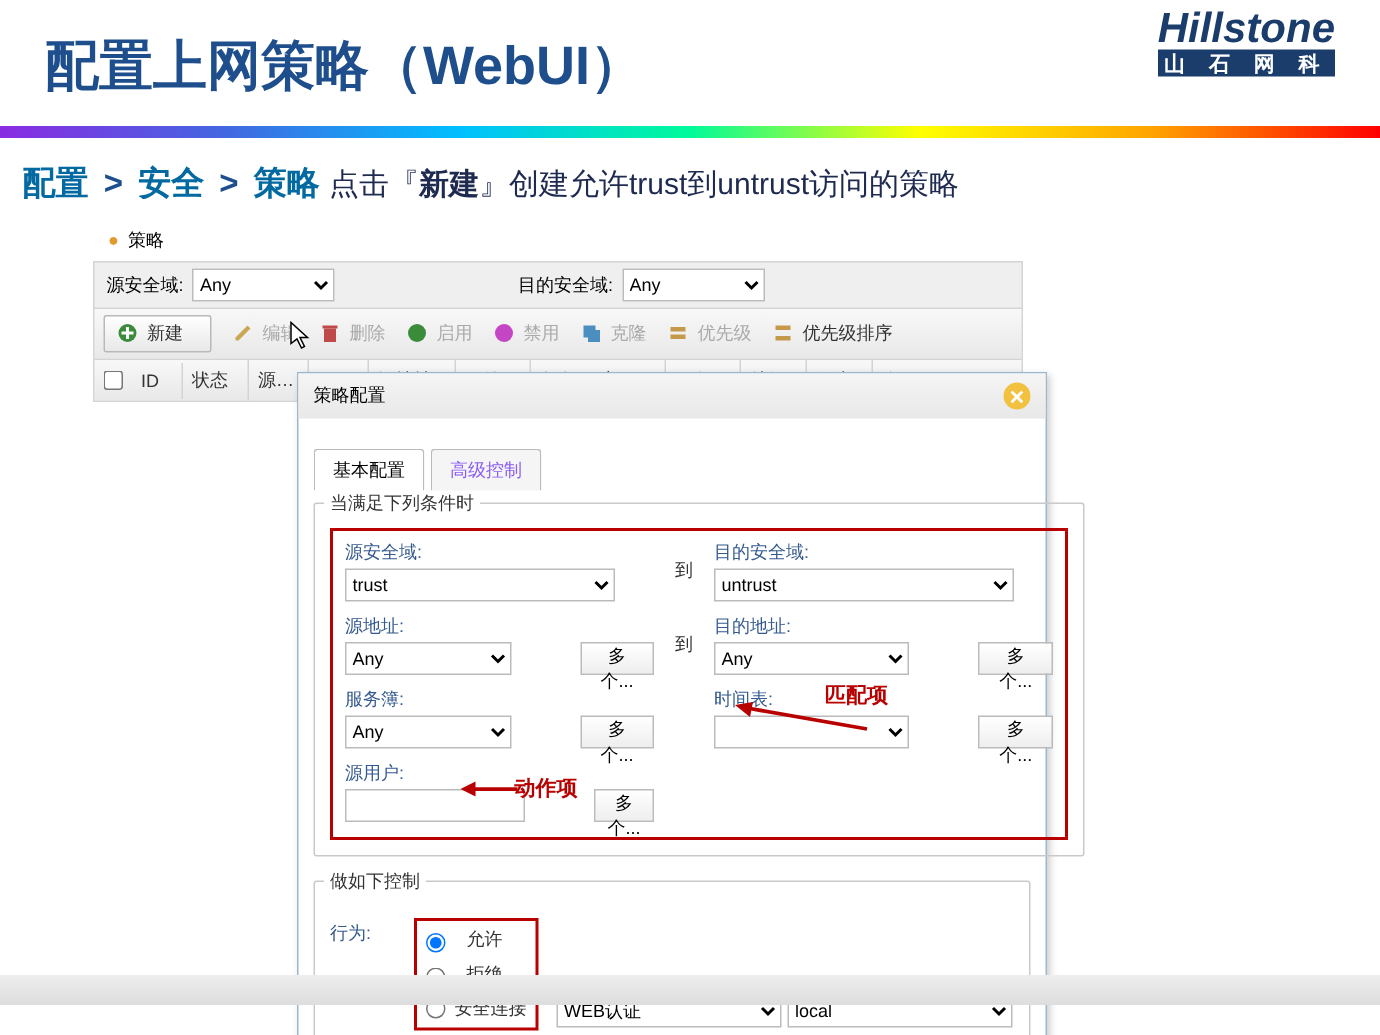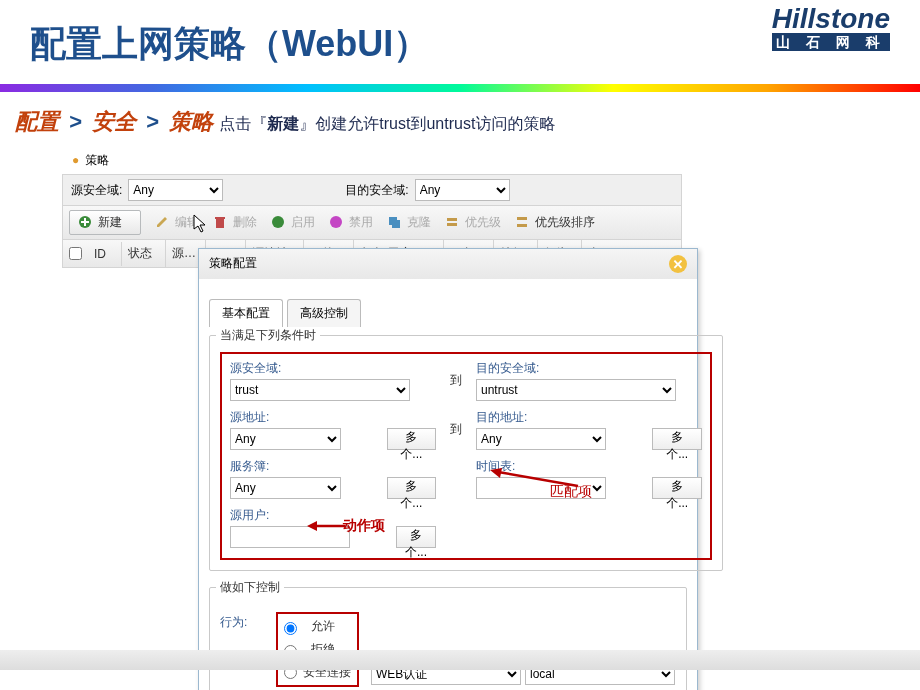--- a/index.html
+++ b/index.html
@@ -5,23 +5,23 @@
     * { margin: 0; padding: 0; box-sizing: border-box; font-family: "Microsoft YaHei", Arial, sans-serif; }
     body { width: 920px; height: 690px; background: #fff; position: relative; }
 
     .slide-header { padding: 20px 30px 10px; position: relative; }
     .slide-title { color: #1e4f8c; font-size: 36px; font-weight: bold; }
     .logo { position: absolute; top: 5px; right: 30px; color: #1a3d6b; font-weight: bold; font-size: 28px; font-style: italic; line-height: 1; margin-left: 21px; }
     .logo-bar { background: #1a3d6b; color: #fff; font-size: 14px; letter-spacing: 6px; padding: 2px 4px; text-align: center; font-style: normal; }
     .rainbow-divider { height: 8px; background: linear-gradient(90deg, #8a2be2, #4169e1, #00bfff, #00fa9a, #ffff00, #ffa500, #ff0000); margin: 5px 0 10px; }
 
     .breadcrumb-line { padding: 5px 15px 10px; font-size: 22px; }
-    .breadcrumb-line .bc { color: #c2410c; font-weight: bold; font-style: italic; }
+    .breadcrumb-line .bc { color: #0369a1; font-weight: bold; }
     .breadcrumb-line .bc-sep { color: #1e4f8c; font-weight: bold; padding: 0 4px; }
-    .breadcrumb-line .instr { color: #1e2a4f; font-size: 16px; }
+    .breadcrumb-line .instr { color: #1e2a4f; font-size: 20px; }
     .breadcrumb-line .highlight { font-weight: bold; }
 
     .app-window { margin: 0 20px 0 62px; background: #fff; width: 620px; }
     .policy-label { padding: 5px 10px; font-size: 12px; }
     .policy-label::before { content: "●"; color: #e09a2e; margin-right: 6px; }
 
     .zone-bar { background: #efefef; border: 1px solid #d4d4d4; padding: 4px 8px; display: flex; align-items: center; gap: 6px; font-size: 12px; }
     .zone-bar select, .dialog select, .dialog input[type=text] { font-size: 12px; height: 22px; border: 1px solid #bbb; background: #fff; }
     .zone-bar select { width: 95px; }
     .zone-bar .spacer { width: 110px; }
@@ -37,41 +37,41 @@
     .grid-header .col { padding: 5px 6px; border-right: 1px solid #d4d4d4; }
     .grid-header input[type=checkbox] { margin: 4px 6px; }
 
     .dialog { position: absolute; left: 198px; top: 248px; width: 500px; background: #fff; border: 1px solid #9bb8cf; box-shadow: 2px 2px 5px rgba(0,0,0,0.2); }
     .dialog-title { background: linear-gradient(#f5f5f5, #e8e8e8); padding: 6px 10px; font-size: 12px; display: flex; justify-content: space-between; }
     .close-ico { width: 18px; height: 18px; background: #f2c140; border-radius: 9px; display: flex; align-items: center; justify-content: center; color: #fff; font-size: 13px; font-weight: bold; cursor: pointer; }
 
     .tab-row { display: flex; padding: 20px 10px 0; gap: 4px; font-size: 12px; }
     .tab { padding: 5px 12px; border: 1px solid #bbb; border-bottom: none; background: #f5f5f5; border-radius: 3px 3px 0 0; cursor: pointer; }
     .tab.active { background: #fff; font-weight: normal; color: #000; }
-    .tab.inactive { color: #000000; }
+    .tab.inactive { color: #8b5cf6; }
 
     .fieldset { margin: 0 10px 8px; border: 1px solid #c9c9c9; padding: 8px 10px 10px; font-size: 12px; border-radius: 2px; }
     .fieldset-legend { font-size: 12px; color: #333; padding: 0 4px; background: #fff; margin-left: -4px; }
     .match-box { border: 2px solid #b80000; padding: 6px 8px 10px; }
     .grid2 { display: grid; grid-template-columns: 1fr 40px 1fr; row-gap: 8px; column-gap: 0; align-items: end; }
     .field { display: flex; flex-direction: column; gap: 2px; }
     .field label { color: #355a8e; font-size: 12px; }
     .field .row { display: flex; gap: 6px; align-items: center; }
     .dialog select, .dialog input[type=text] { width: 150px; }
     .more-btn { height: 22px; padding: 0 8px; border: 1px solid #bbb; background: linear-gradient(#fff, #eee); font-size: 12px; cursor: pointer; margin-left: 40px; }
     .to-cell { text-align: center; align-self: center; color: #333; }
 
     .action-row { padding: 8px 0 4px; display: flex; gap: 12px; }
     .action-label { color: #355a8e; margin-top: 2px; width: 44px; }
     .radio-col { display: flex; flex-direction: column; gap: 6px; }
     .radio-col label { display: flex; align-items: flex-end; gap: 14px; font-size: 12px; color: #333; }
     .radio-box { border: 2px solid #b80000; padding: 4px 6px; }
     .sec-row { display: flex; align-items: center; gap: 8px; margin-left: -6px; }
 
-    .annotation-match { position: absolute; left: 550px; top: 483px; color: #b80000; font-size: 14px; font-weight: normal; }
+    .annotation-match { position: absolute; left: 550px; top: 455px; color: #b80000; font-size: 14px; font-weight: bold; }
     .arrow-match { position: absolute; left: 490px; top: 468px; width: 90px; height: 20px; }
     .annotation-action { position: absolute; left: 343px; top: 517px; color: #b80000; font-size: 14px; font-weight: bold; }
     .arrow-action { position: absolute; left: 307px; top: 518px; width: 40px; height: 16px; }
 
     .bottom-strip { position: absolute; left: 0; bottom: 20px; height: 20px; width: 100%; background: linear-gradient(#eee, #ddd); }
 
     svg.ico-plus circle { fill: #3a8b3a; }
     svg.ico-plus path { stroke: #fff; stroke-width: 2; }
     svg.ico-edit path { fill: #caa753; }
     svg.ico-del rect, svg.ico-del path { fill: #c04a4a; }

